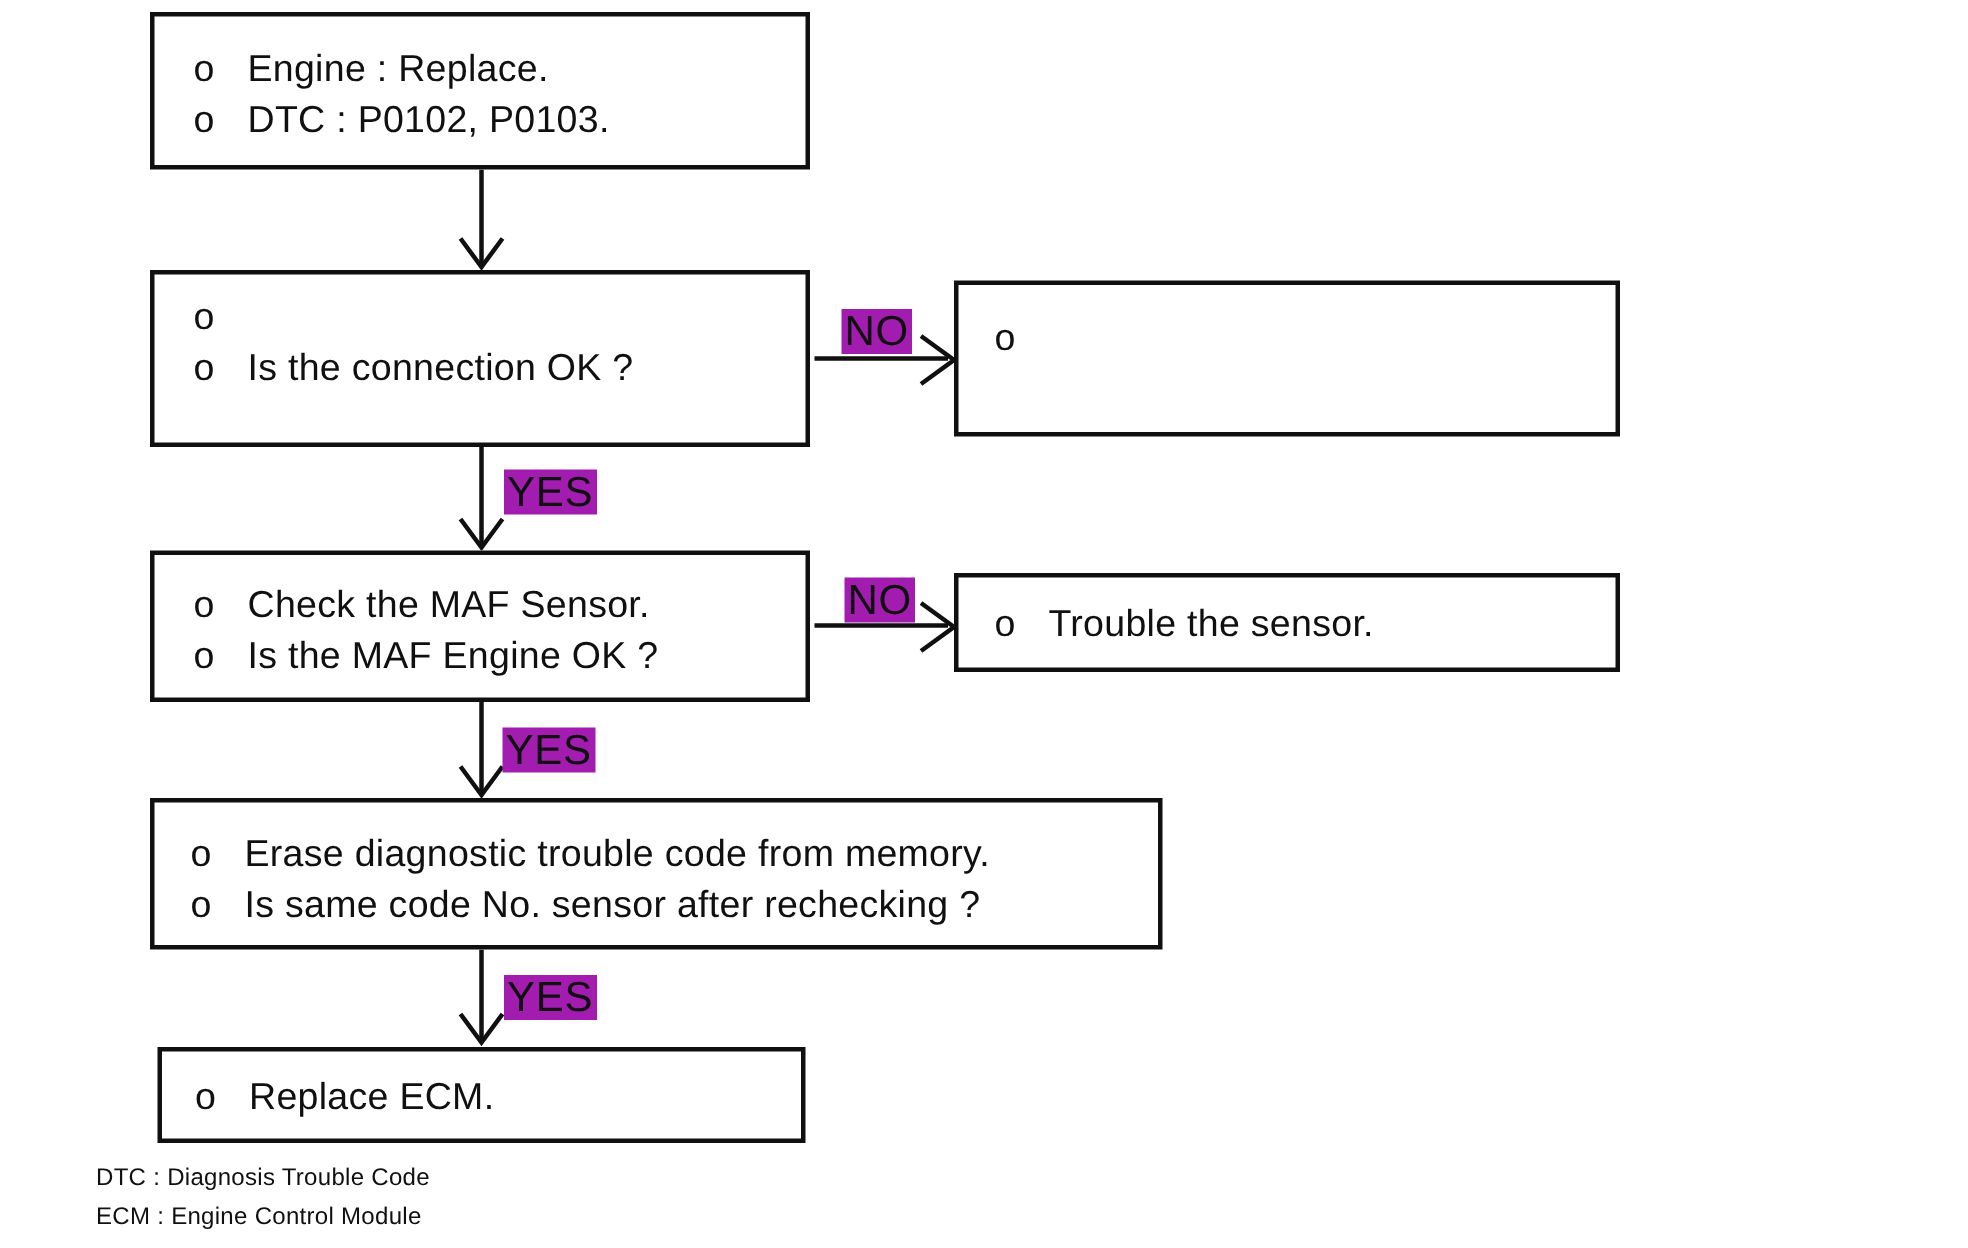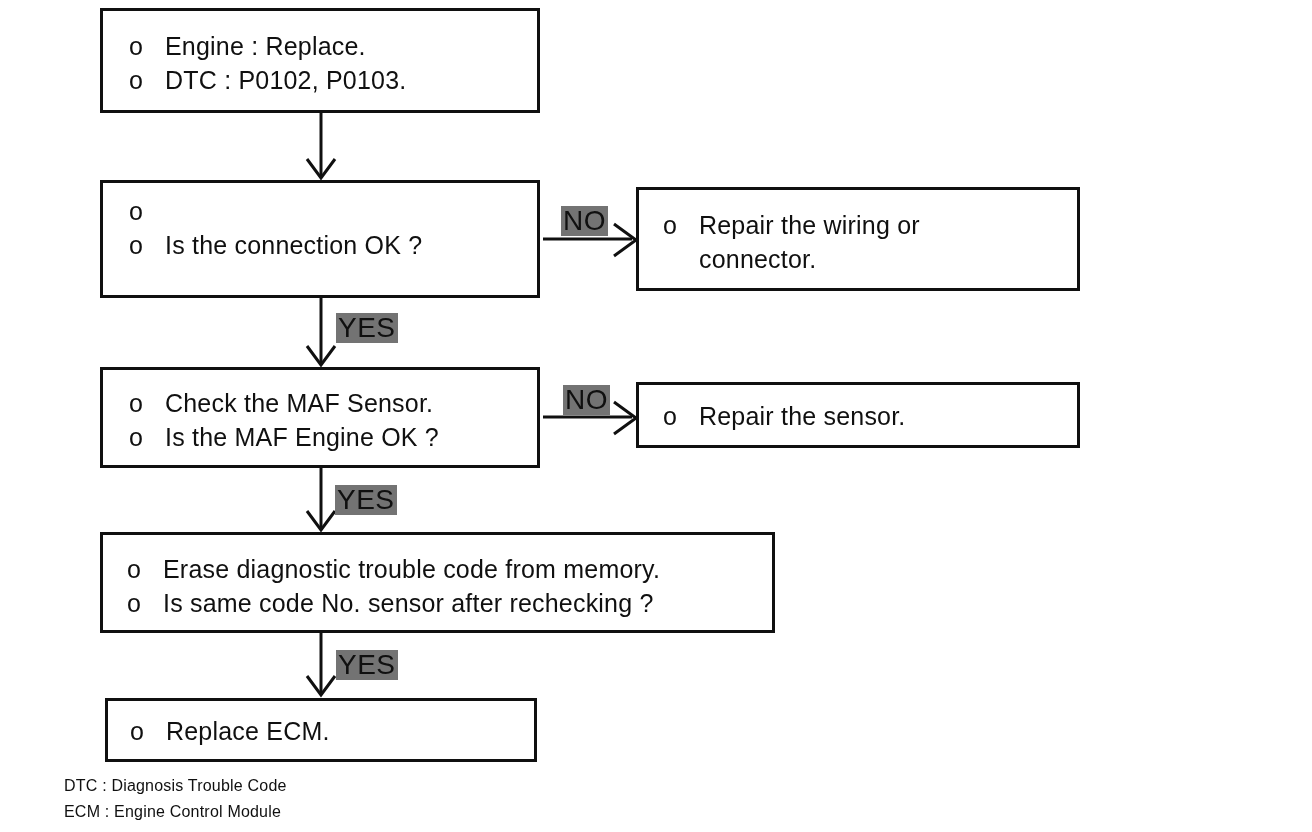--- a/index.html
+++ b/index.html
@@ -39,21 +39,21 @@
   .li .text {
     flex: 1 1 auto;
   }
   .li .text.w340 { max-width: 340px; }
   .li .text.w300 { max-width: 300px; }
   .edge-label {
     position: absolute;
     font-size: 28px;
     line-height: 30px;
     letter-spacing: 0.5px;
-    background: #737373;
+    background: #a21caf;
     padding: 0 2px;
   }
   .legend-line {
     position: absolute;
     left: 64px;
     font-size: 16px;
     line-height: 26px;
     letter-spacing: 0.2px;
   }
   svg.connectors {
@@ -117,39 +117,38 @@
     </div>
     <div class="li">
       <span class="bullet">o</span>
       <span class="text">Is the connection OK ?</span>
     </div>
   </div>
 
   <div class="node" style="left:636px; top:187px; width:444px; height:104px; padding-top:18px; padding-left:24px;">
     <div class="li">
       <span class="bullet">o</span>
-      <span class="text w300">Repair the wiring or connector.</span>
     </div>
   </div>
 
   <div class="node" style="left:100px; top:367px; width:440px; height:101px; padding-top:16px; padding-left:26px;">
     <div class="li">
       <span class="bullet">o</span>
       <span class="text">Check the MAF Sensor.</span>
     </div>
     <div class="li">
       <span class="bullet">o</span>
       <span class="text">Is the MAF Engine OK ?</span>
     </div>
   </div>
 
   <div class="node" style="left:636px; top:382px; width:444px; height:66px; padding-top:14px; padding-left:24px;">
     <div class="li">
       <span class="bullet">o</span>
-      <span class="text">Repair the sensor.</span>
+      <span class="text">Trouble the sensor.</span>
     </div>
   </div>
 
   <div class="node" style="left:100px; top:532px; width:675px; height:101px; padding-top:17px; padding-left:24px;">
     <div class="li">
       <span class="bullet">o</span>
       <span class="text">Erase diagnostic trouble code from memory.</span>
     </div>
     <div class="li">
       <span class="bullet">o</span>

